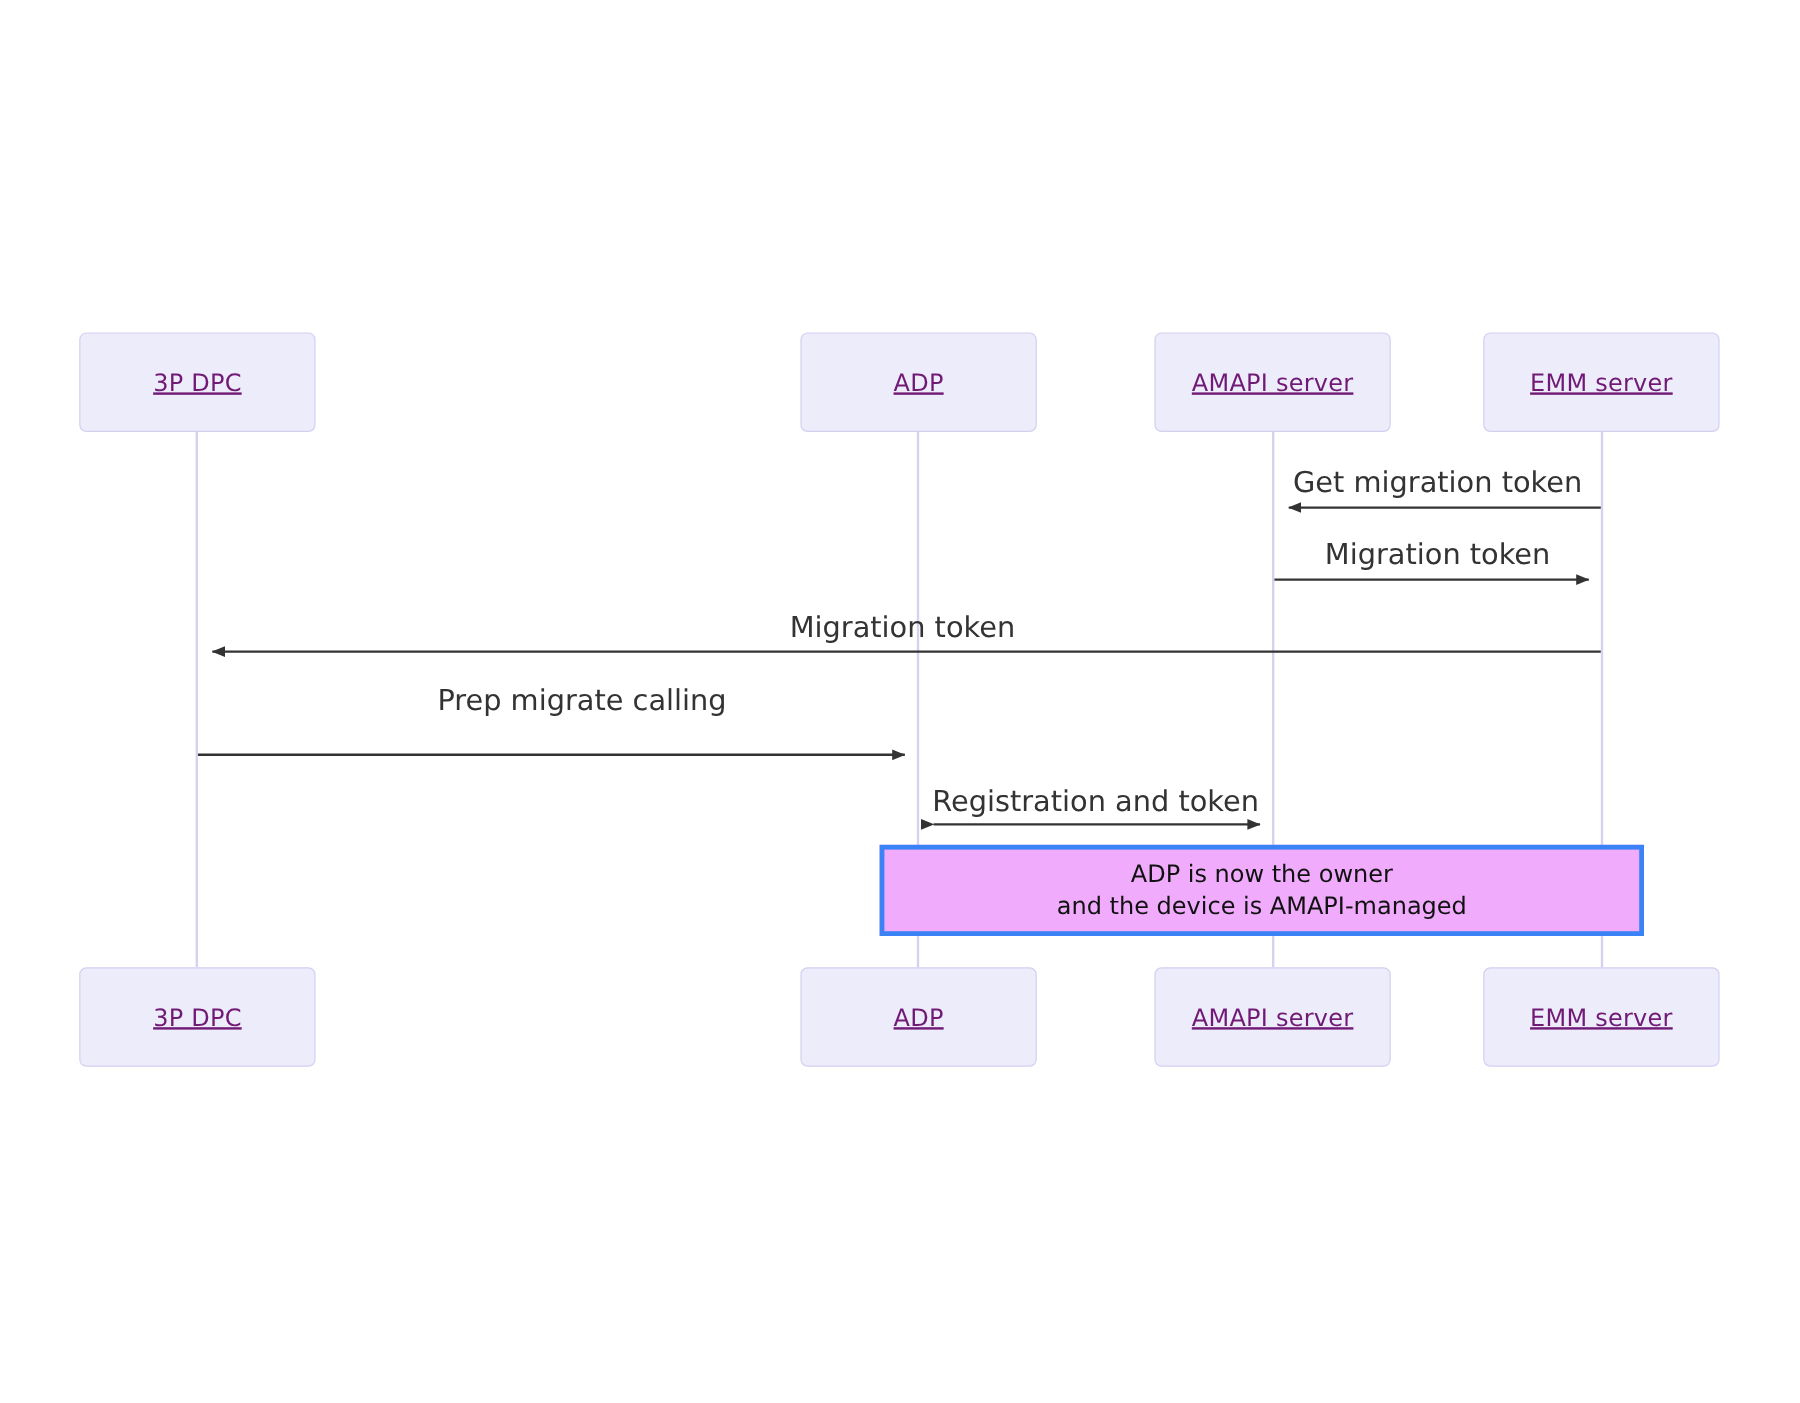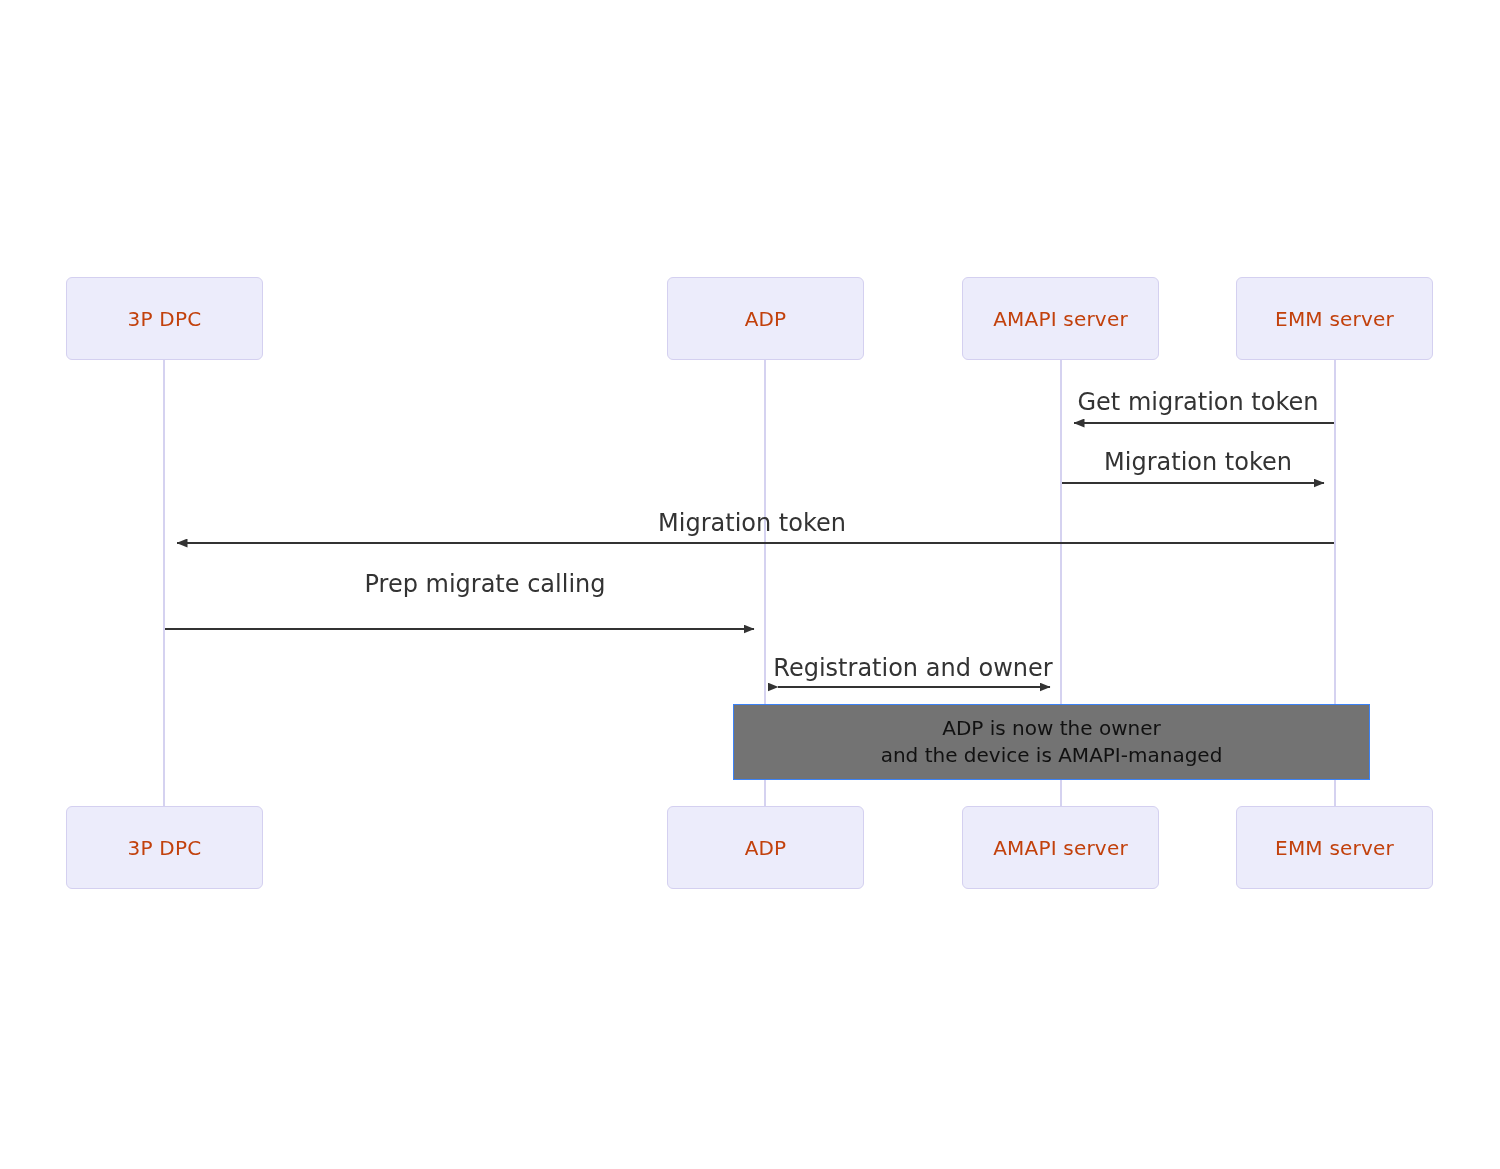--- a/index.html
+++ b/index.html
@@ -26,44 +26,45 @@
     box-sizing: border-box;
     background: #ECECFB;
     border: 1px solid #D4D0F0;
     border-radius: 6px;
     display: flex;
     align-items: center;
     justify-content: center;
   }
   .participant-label {
     font-size: 20px;
-    color: #c2410c;
+    color: #701a75;
     letter-spacing: 0.2px;
     text-align: center;
     line-height: 1.2;
+    text-decoration: underline;
   }
   .lifeline {
     position: absolute;
     width: 2px;
     background: #D5D2F0;
   }
   .msg-label {
     position: absolute;
     font-size: 24px;
     color: #333333;
     text-align: center;
     line-height: 26px;
     white-space: nowrap;
     transform: translateX(-50%);
   }
   .note-box {
     position: absolute;
     box-sizing: border-box;
-    background: #737373;
-    border: 1px solid #3b82f6;
+    background: #f0abfc;
+    border: 4px solid #3b82f6;
     display: flex;
     align-items: center;
     justify-content: center;
   }
   .note-text {
     font-size: 20px;
     color: #111111;
     text-align: center;
     line-height: 27px;
   }
@@ -143,21 +144,21 @@
 
   <div class="msg-label" style="left:752px; top:510px;">
     <div>Migration token</div>
   </div>
 
   <div class="msg-label" style="left:465px; top:571px;margin-left:20px;">
     <div>Prep migrate calling</div>
   </div>
 
   <div class="msg-label" style="left:913px; top:655px;">
-    <div>Registration and owner</div>
+    <div>Registration and token</div>
   </div>
 
   <div class="note-box" style="left:733px; top:704px; width:637px; height:76px;">
     <div class="note-text">
       <div>ADP is now the owner</div>
       <div>and the device is AMAPI-managed</div>
     </div>
   </div>
 
 </div>

